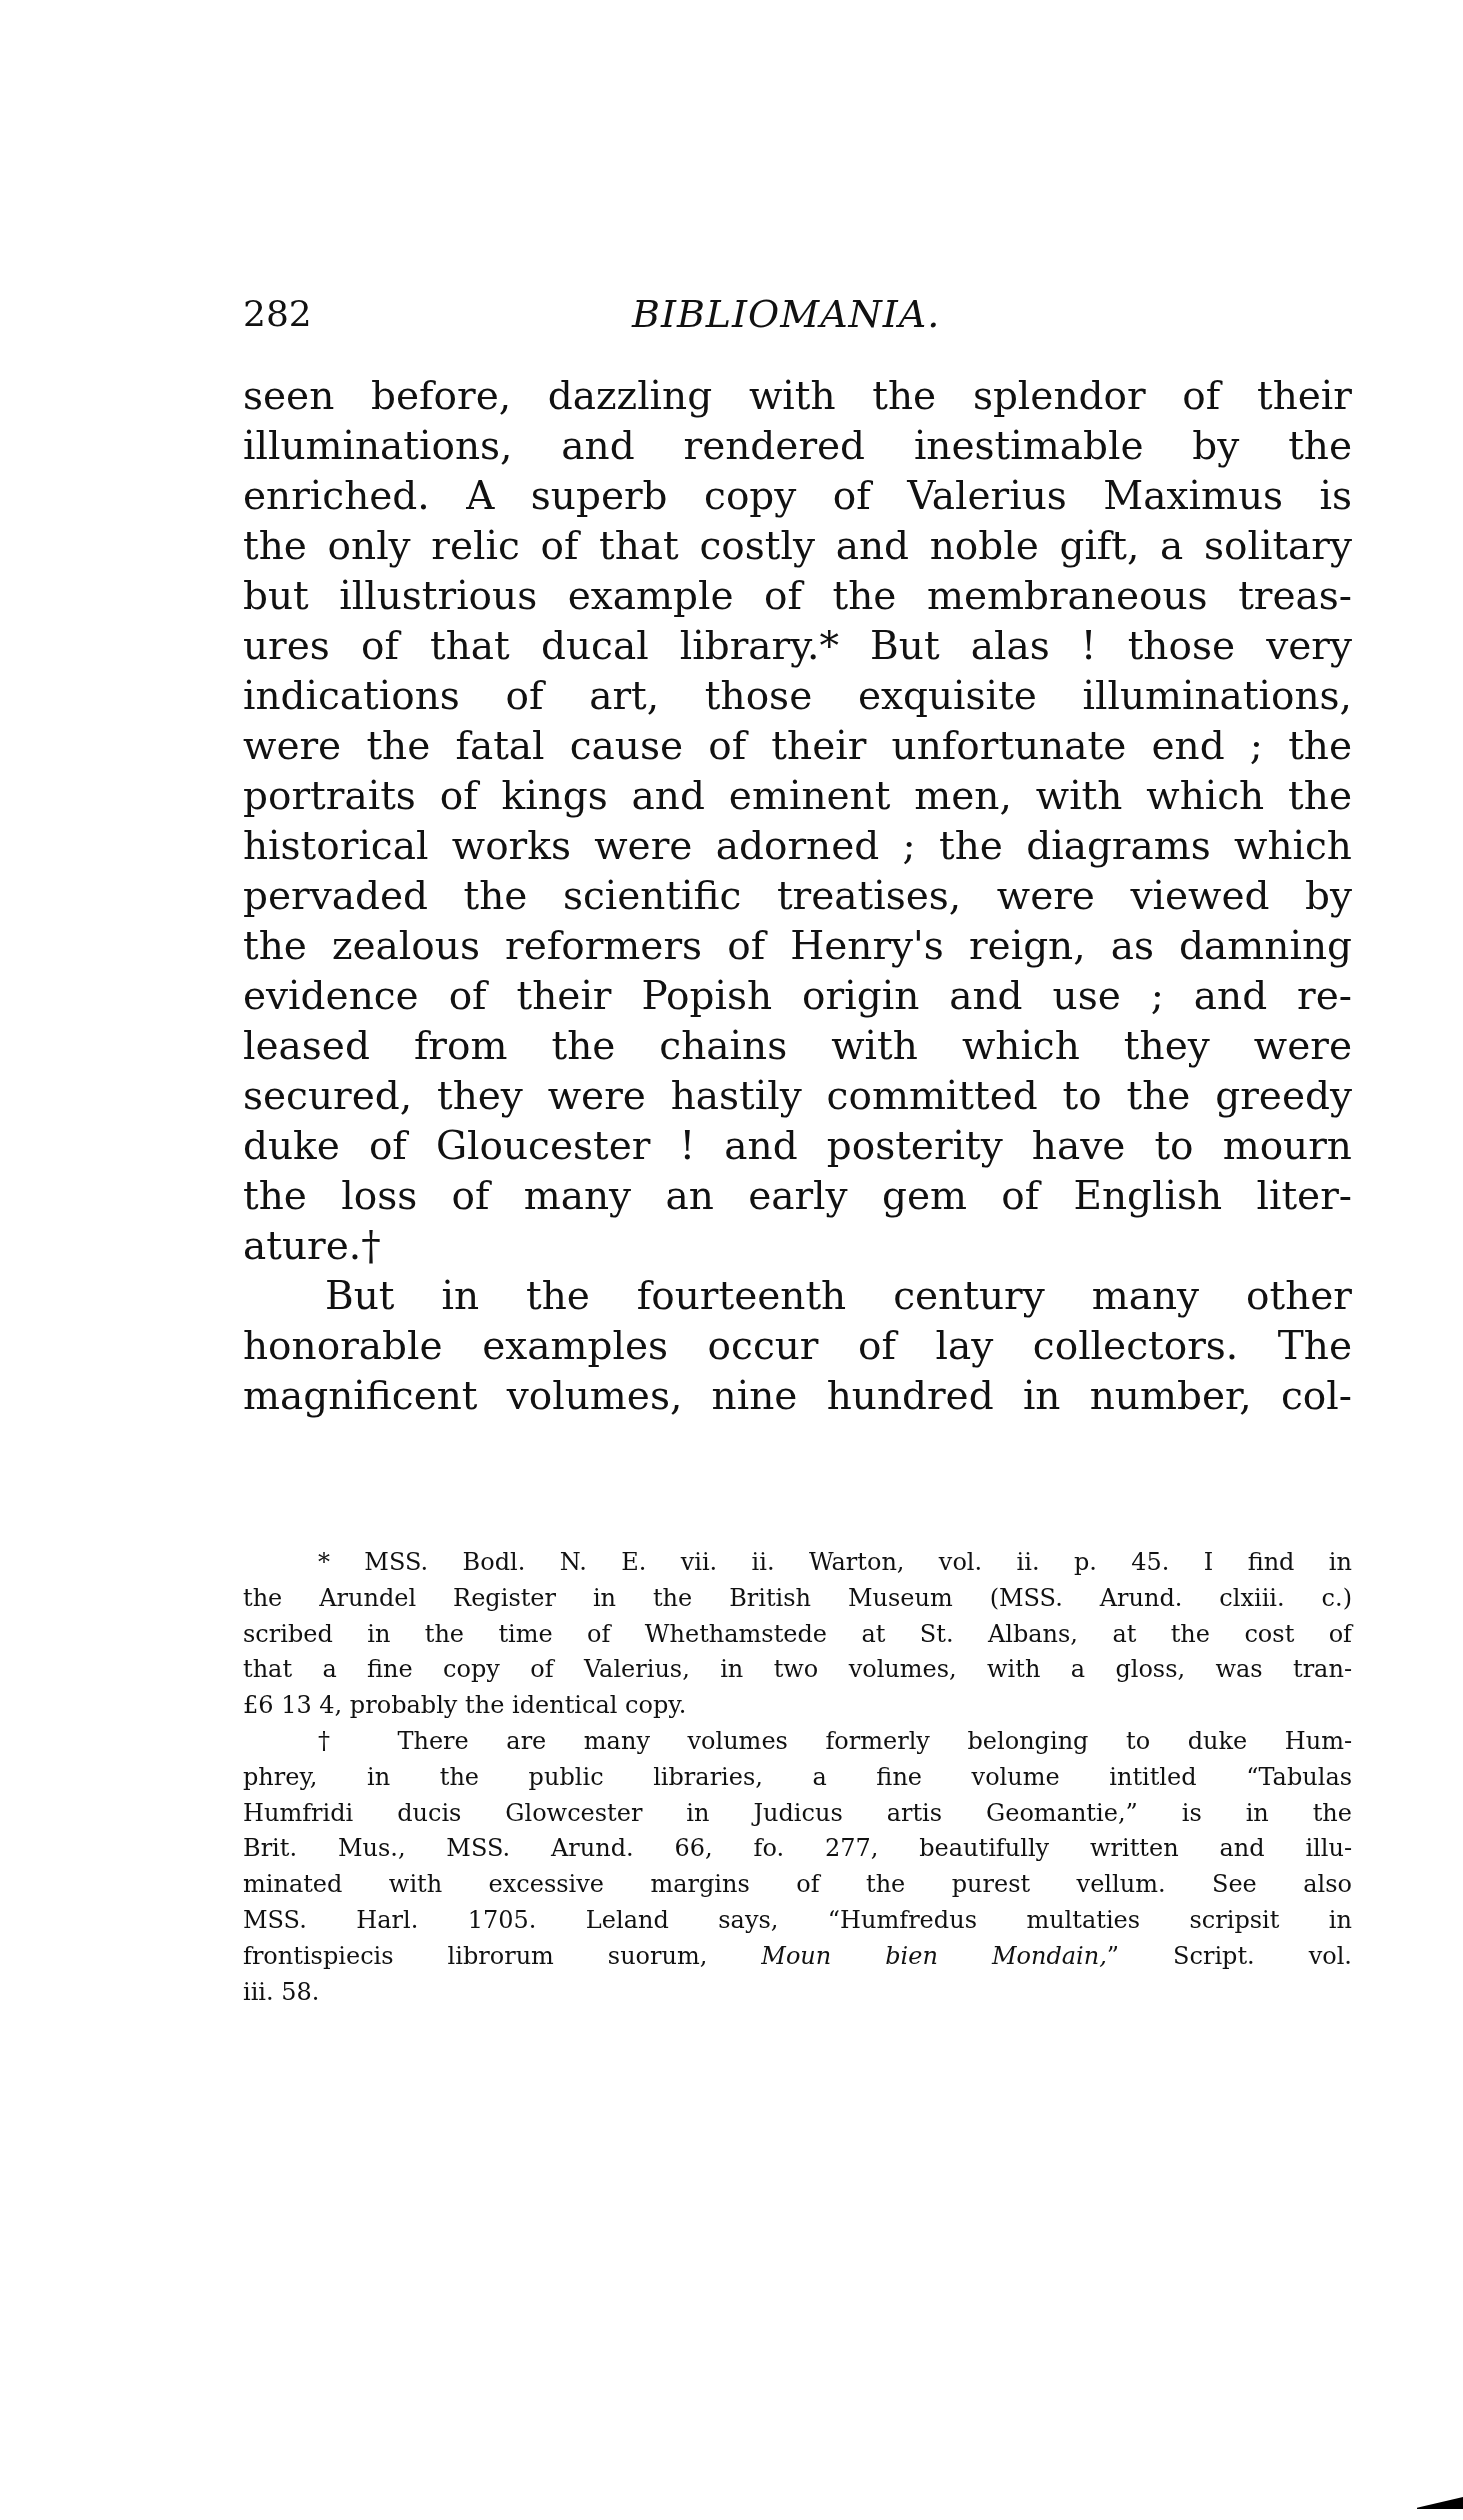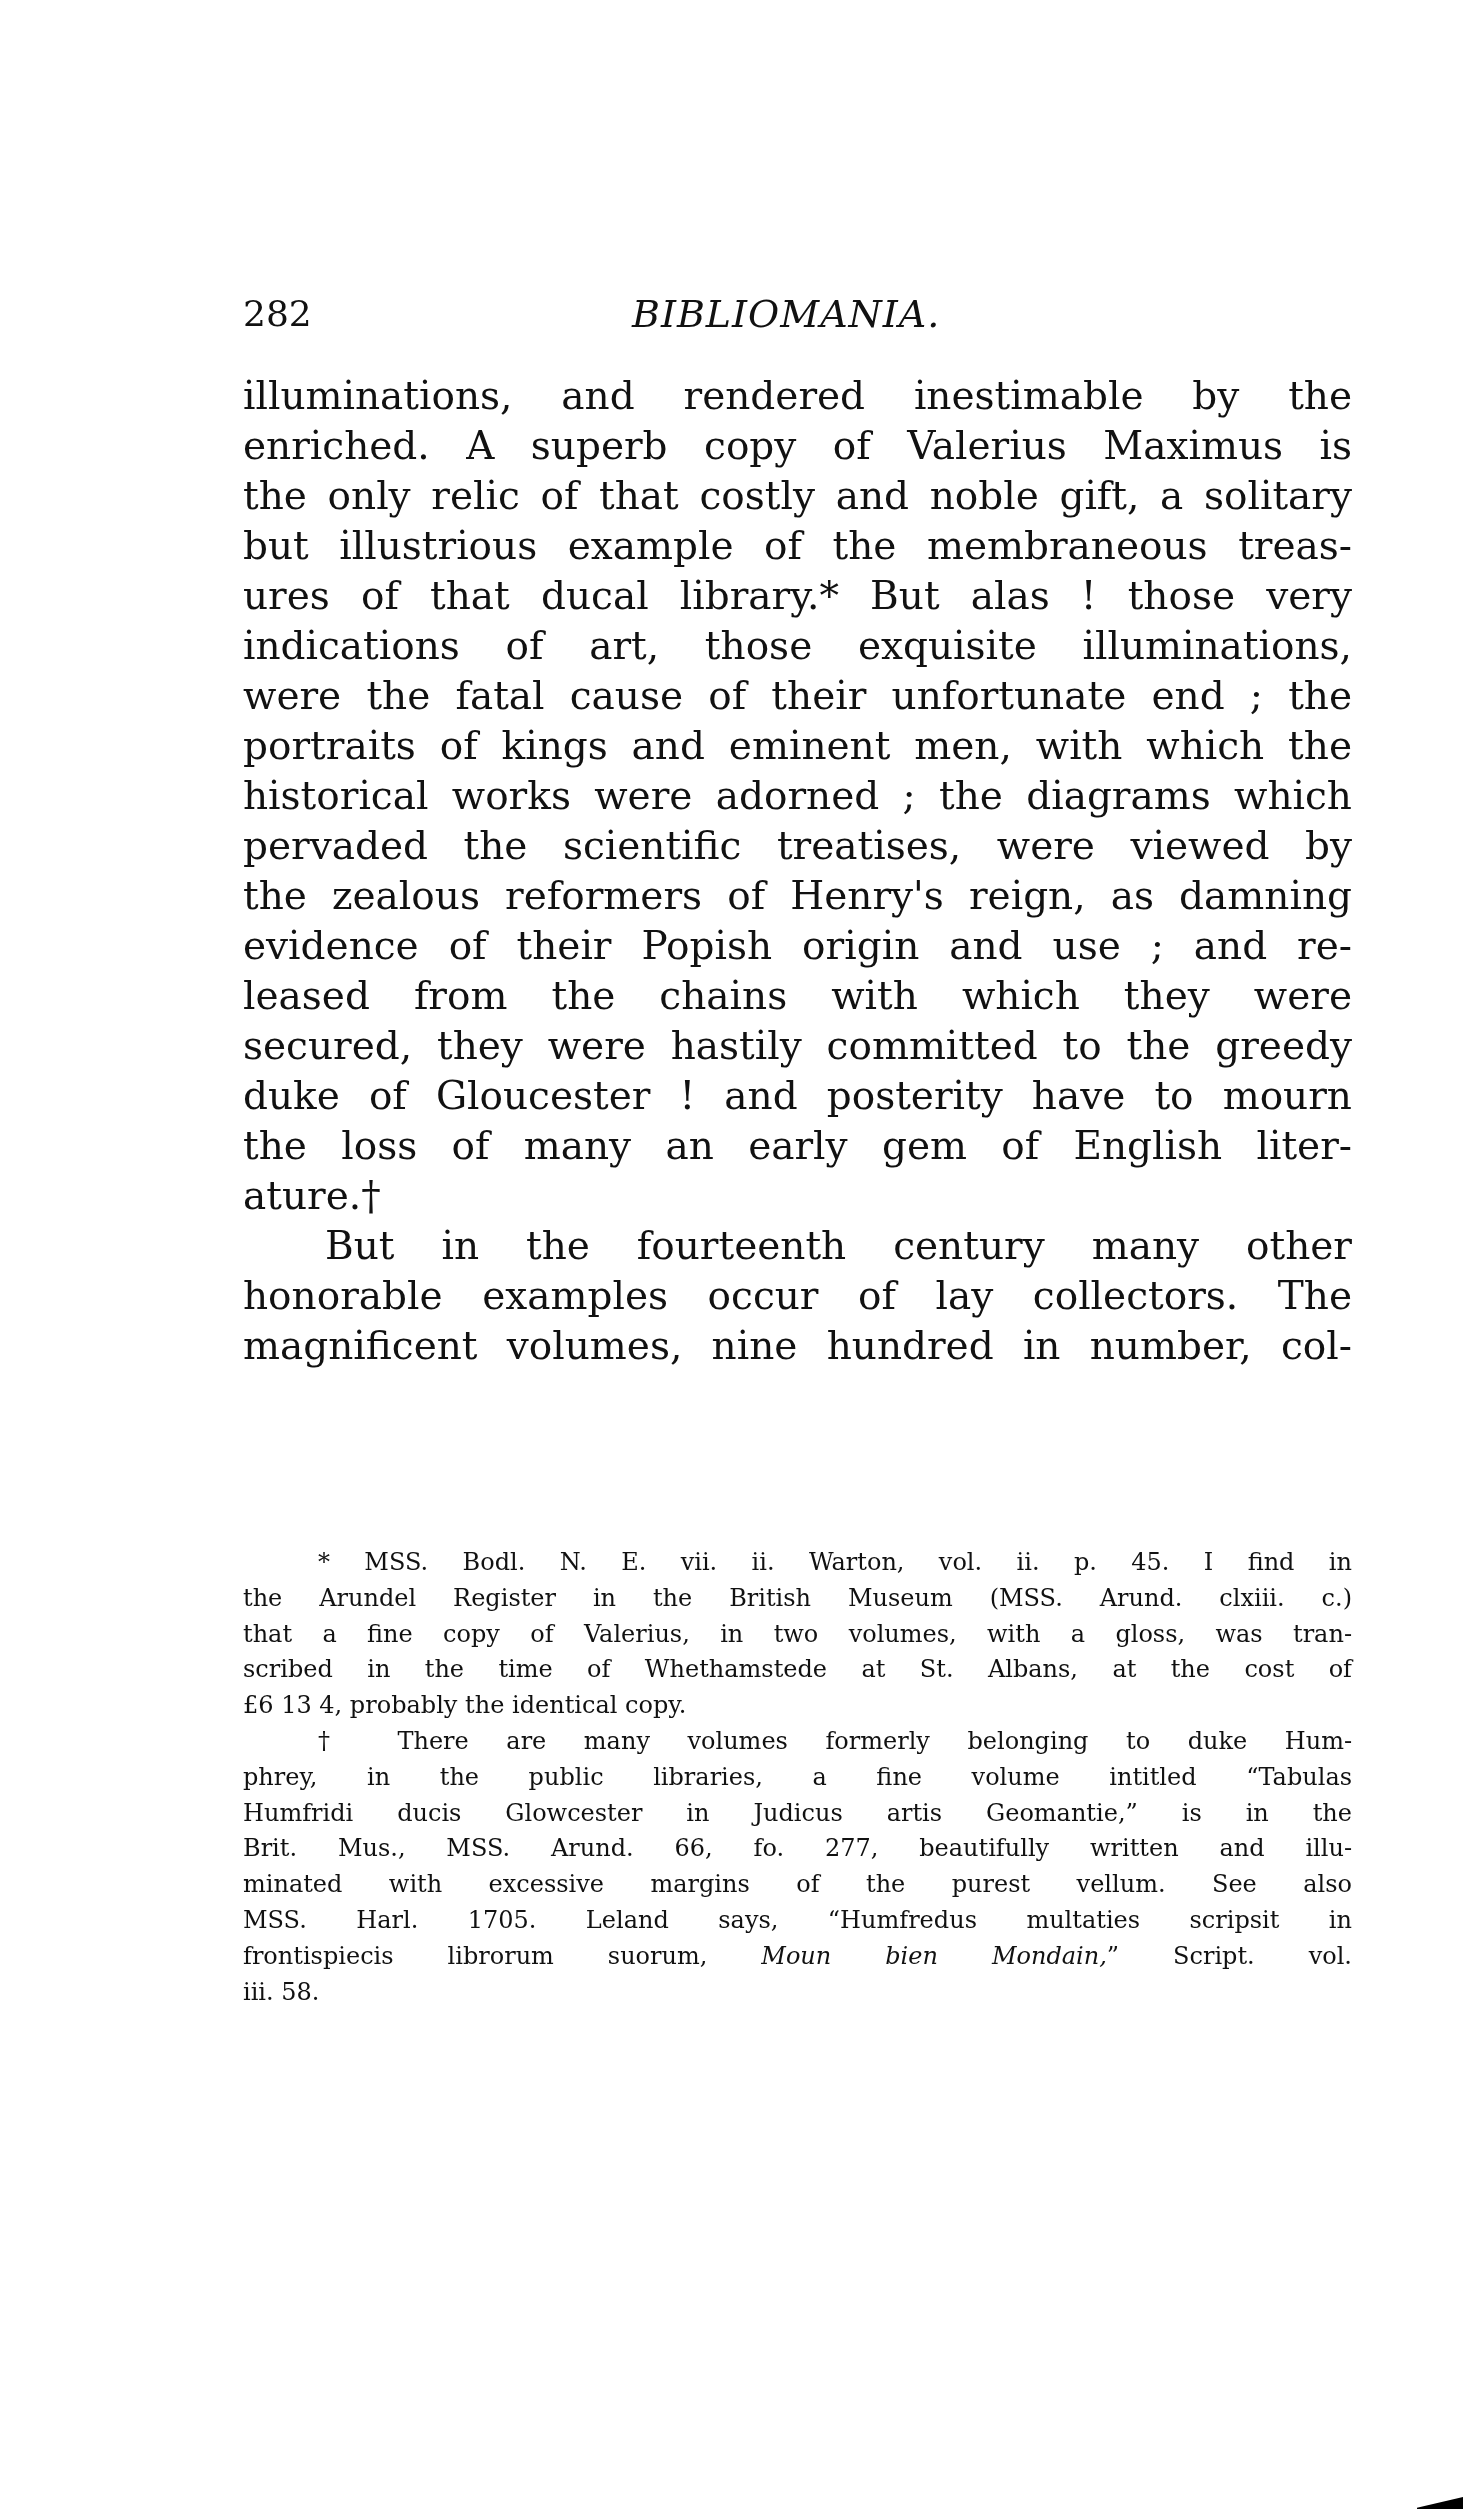--- a/index.html
+++ b/index.html
@@ -104,20 +104,21 @@
 <body>
 
 <div class="page">
 
   <div class="running-head">
     <span class="page-number">282</span>
     <span class="running-title">BIBLIOMANIA.</span>
   </div>
 
   <div class="body-text">
+    <div class="body-line" style="white-space: normal;">seen before, dazzling with the splendor of their</div>
     <div class="body-line" style="white-space: normal;">illuminations, and rendered inestimable by the</div>
     <div class="body-line" style="white-space: normal;">enriched.  A superb copy of Valerius Maximus is</div>
     <div class="body-line" style="white-space: normal;">the only relic of that costly and noble gift, a solitary</div>
     <div class="body-line" style="white-space: normal;">but illustrious example of the membraneous treas-</div>
     <div class="body-line" style="white-space: normal;">ures of that ducal library.*  But alas ! those very</div>
     <div class="body-line" style="white-space: normal;">indications of art, those exquisite illuminations,</div>
     <div class="body-line" style="white-space: normal;">were the fatal cause of their unfortunate end ; the</div>
     <div class="body-line" style="white-space: normal;">portraits of kings and eminent men, with which the</div>
     <div class="body-line" style="white-space: normal;">historical works were adorned ; the diagrams which</div>
     <div class="body-line" style="white-space: normal;">pervaded the scientific treatises, were viewed by</div>
@@ -129,22 +130,22 @@
     <div class="body-line" style="white-space: normal;">the loss of many an early gem of English liter-</div>
     <div class="body-line last" style="white-space: normal;">ature.†</div>
     <div class="body-line indent" style="white-space: normal;">But in the fourteenth century many other</div>
     <div class="body-line" style="white-space: normal;">honorable examples occur of lay collectors.  The</div>
     <div class="body-line" style="white-space: normal;">magnificent volumes, nine hundred in number, col-</div>
   </div>
 
   <div class="footnotes">
     <div class="fn-line indent" style="white-space: normal;">* MSS. Bodl. N. E. vii. ii.  Warton, vol. ii. p. 45.  I find in</div>
     <div class="fn-line" style="white-space: normal;">the Arundel Register in the British Museum (MSS. Arund. clxiii. c.)</div>
+    <div class="fn-line" style="white-space: normal;">scribed in the time of Whethamstede at St. Albans, at the cost of</div>
     <div class="fn-line" style="white-space: normal;">that a fine copy of Valerius, in two volumes, with a gloss, was tran-</div>
-    <div class="fn-line" style="white-space: normal;">scribed in the time of Whethamstede at St. Albans, at the cost of</div>
     <div class="fn-line last" style="white-space: normal;">£6 13 4, probably the identical copy.</div>
     <div class="fn-line indent" style="white-space: normal;">† There are many volumes formerly belonging to duke Hum-</div>
     <div class="fn-line" style="white-space: normal;">phrey, in the public libraries, a fine volume intitled “Tabulas</div>
     <div class="fn-line" style="white-space: normal;">Humfridi ducis Glowcester in Judicus artis Geomantie,” is in the</div>
     <div class="fn-line" style="white-space: normal;">Brit. Mus., MSS. Arund. 66, fo. 277, beautifully written and illu-</div>
     <div class="fn-line" style="white-space: normal;">minated with excessive margins of the purest vellum.  See also</div>
     <div class="fn-line" style="white-space: normal;">MSS. Harl. 1705.  Leland says, “Humfredus multaties scripsit in</div>
     <div class="fn-line" style="white-space: normal;"><span>frontispiecis librorum suorum,</span> <span class="it">Moun bien Mondain,</span><span>” Script. vol.</span></div>
     <div class="fn-line last" style="white-space: normal;">iii. 58.</div>
   </div>

